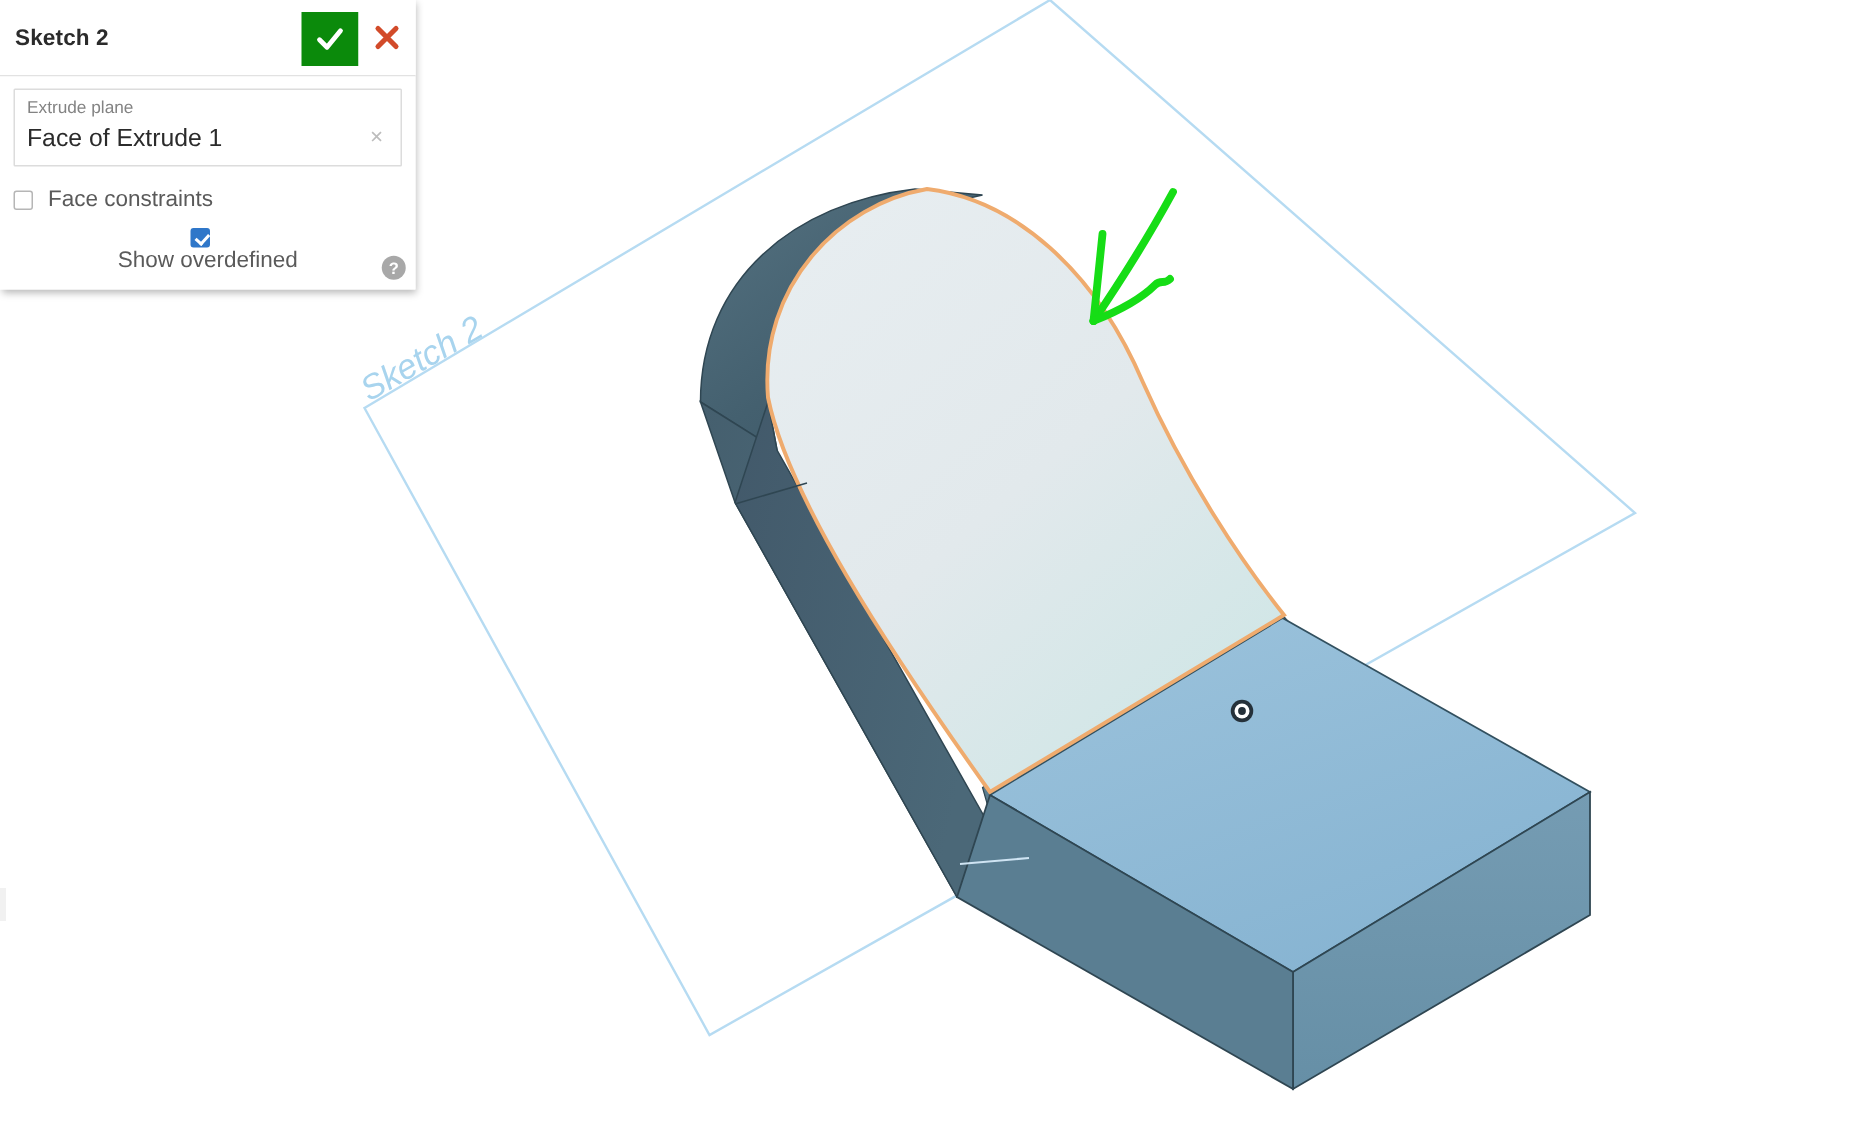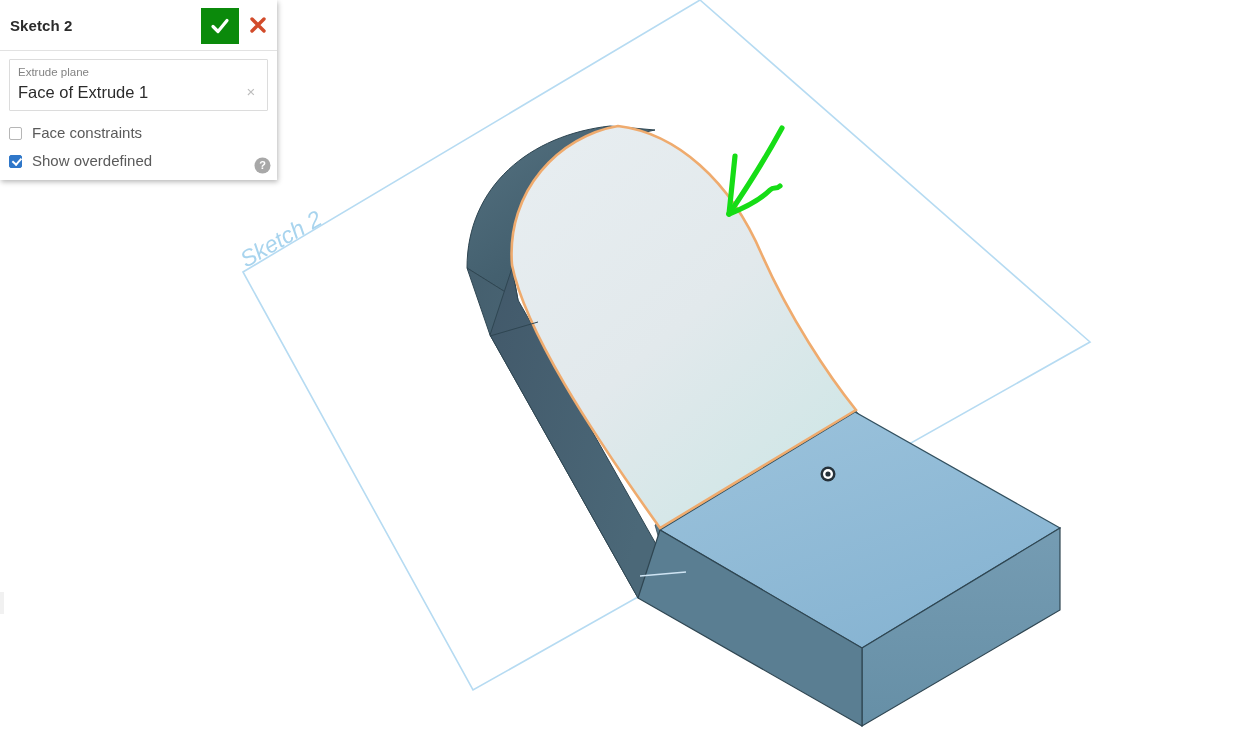--- a/index.html
+++ b/index.html
@@ -116,21 +116,21 @@
     cursor: pointer;
     user-select: none;
   }
 
   .checkrow {
     display: flex;
     align-items: center;
     margin-top: 13px;
     cursor: pointer;
   }
-  .checkrow.second { margin-top: 10px; }
+  .checkrow.second { margin-top: 10px; flex-direction: column; }
   .cbox {
     flex: 0 0 auto;
     width: 13px;
     height: 13px;
     box-sizing: border-box;
     border: 1px solid #b6b6b6;
     background: #ffffff;
     border-radius: 2px;
     margin-right: 10px;
     position: relative;

